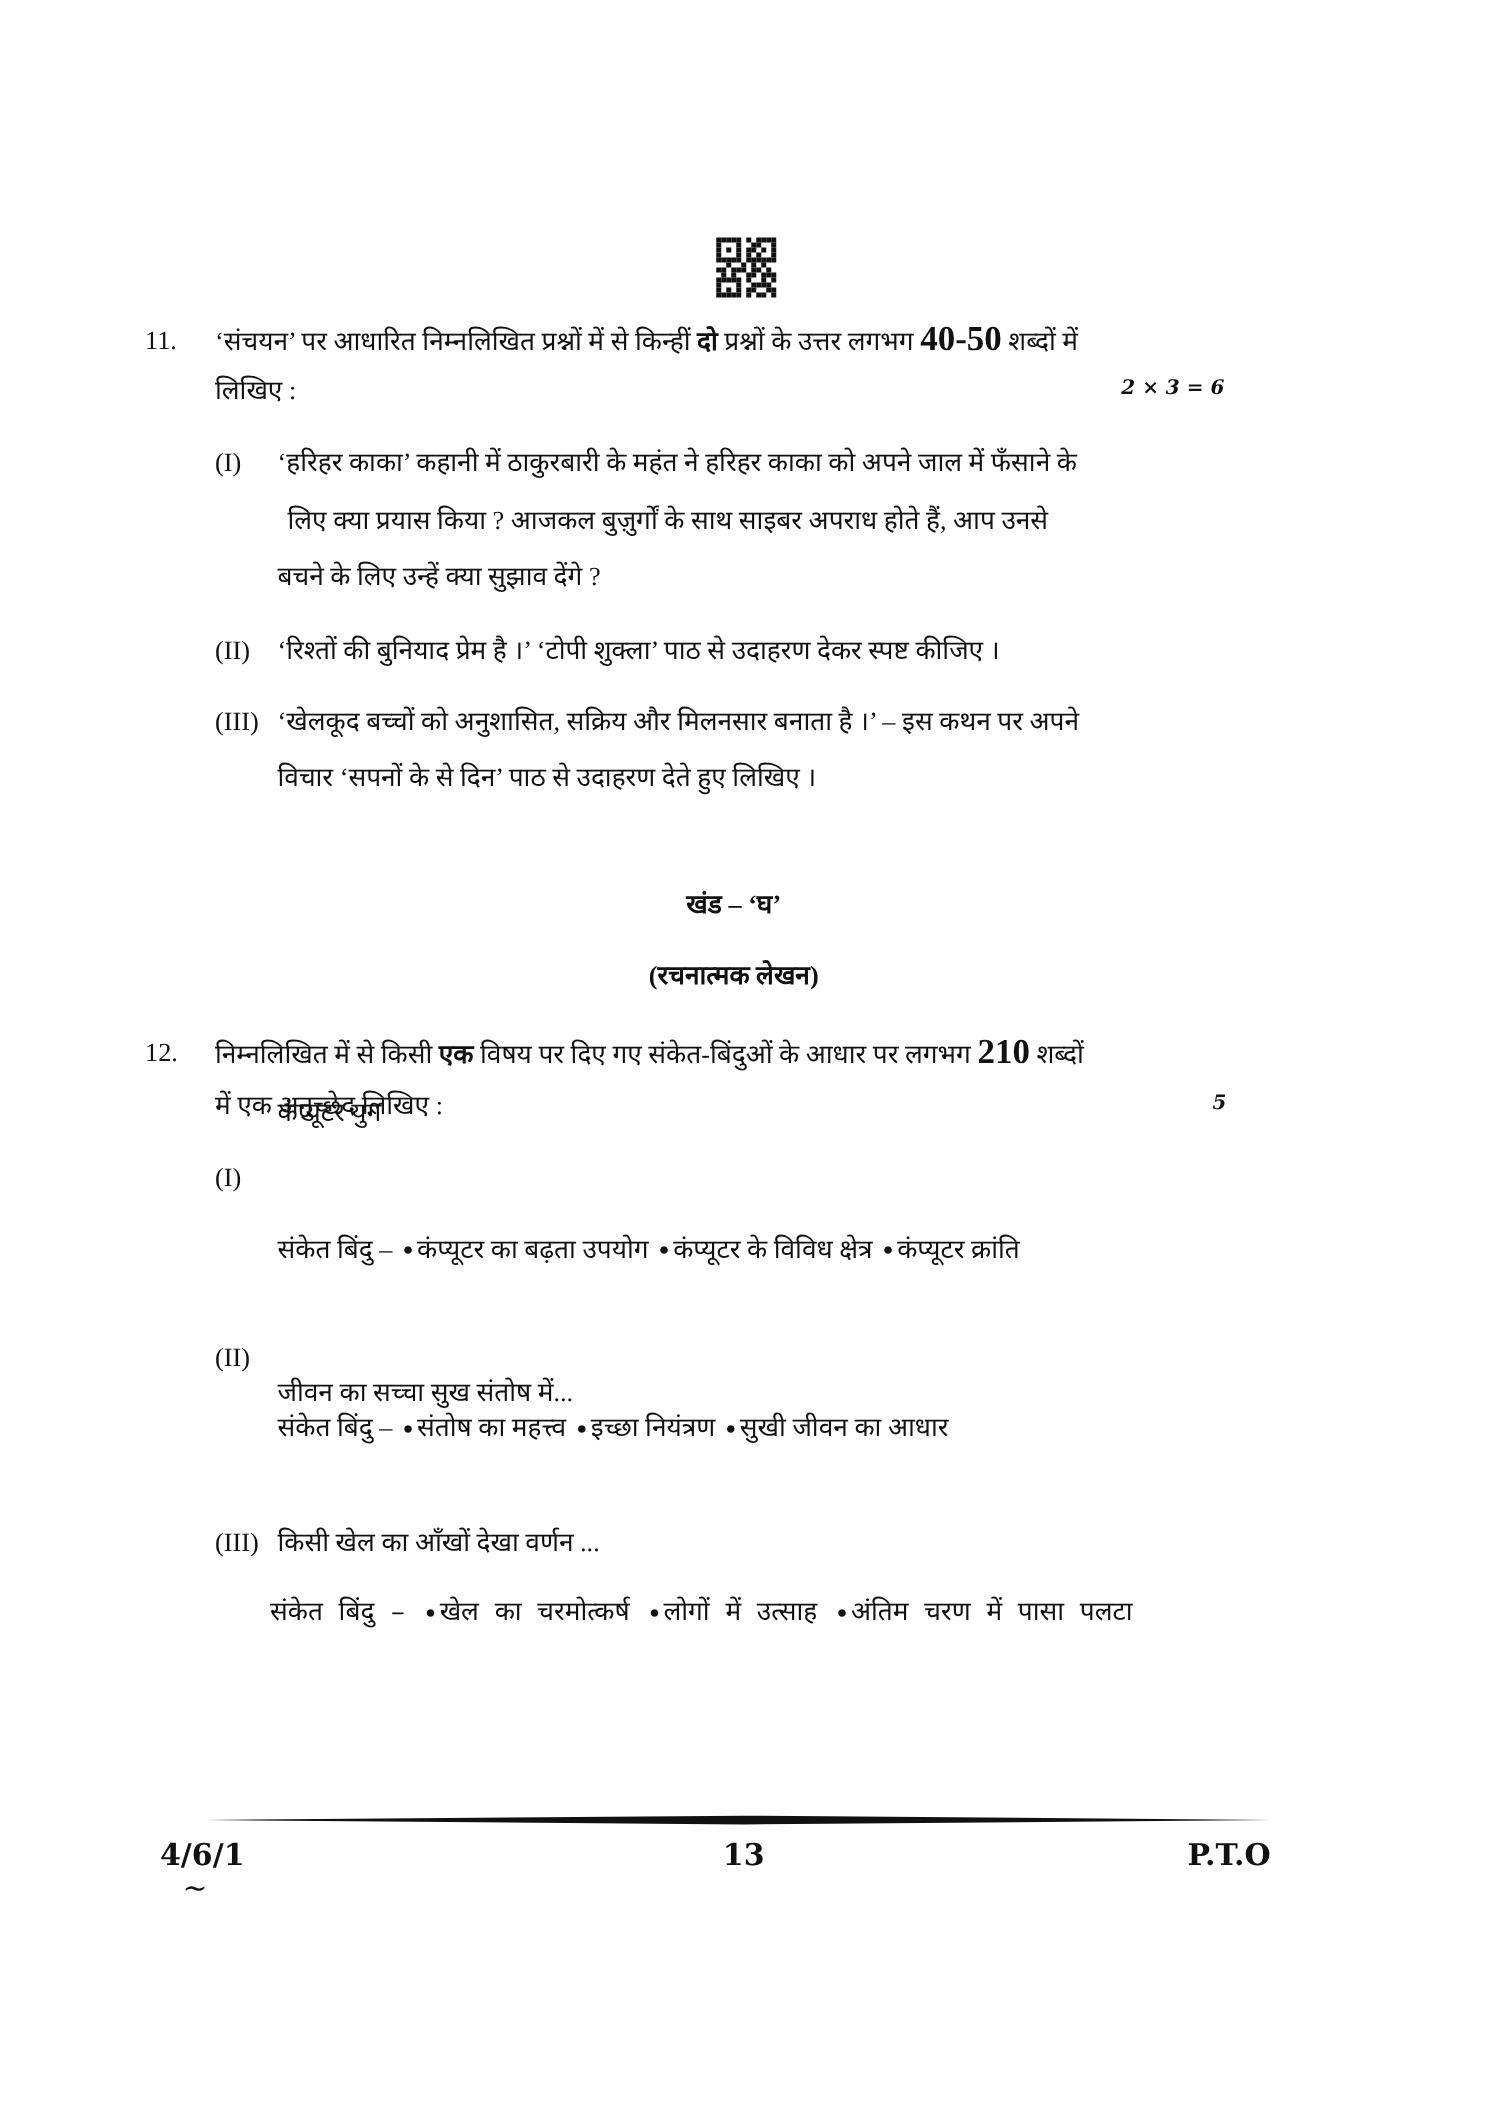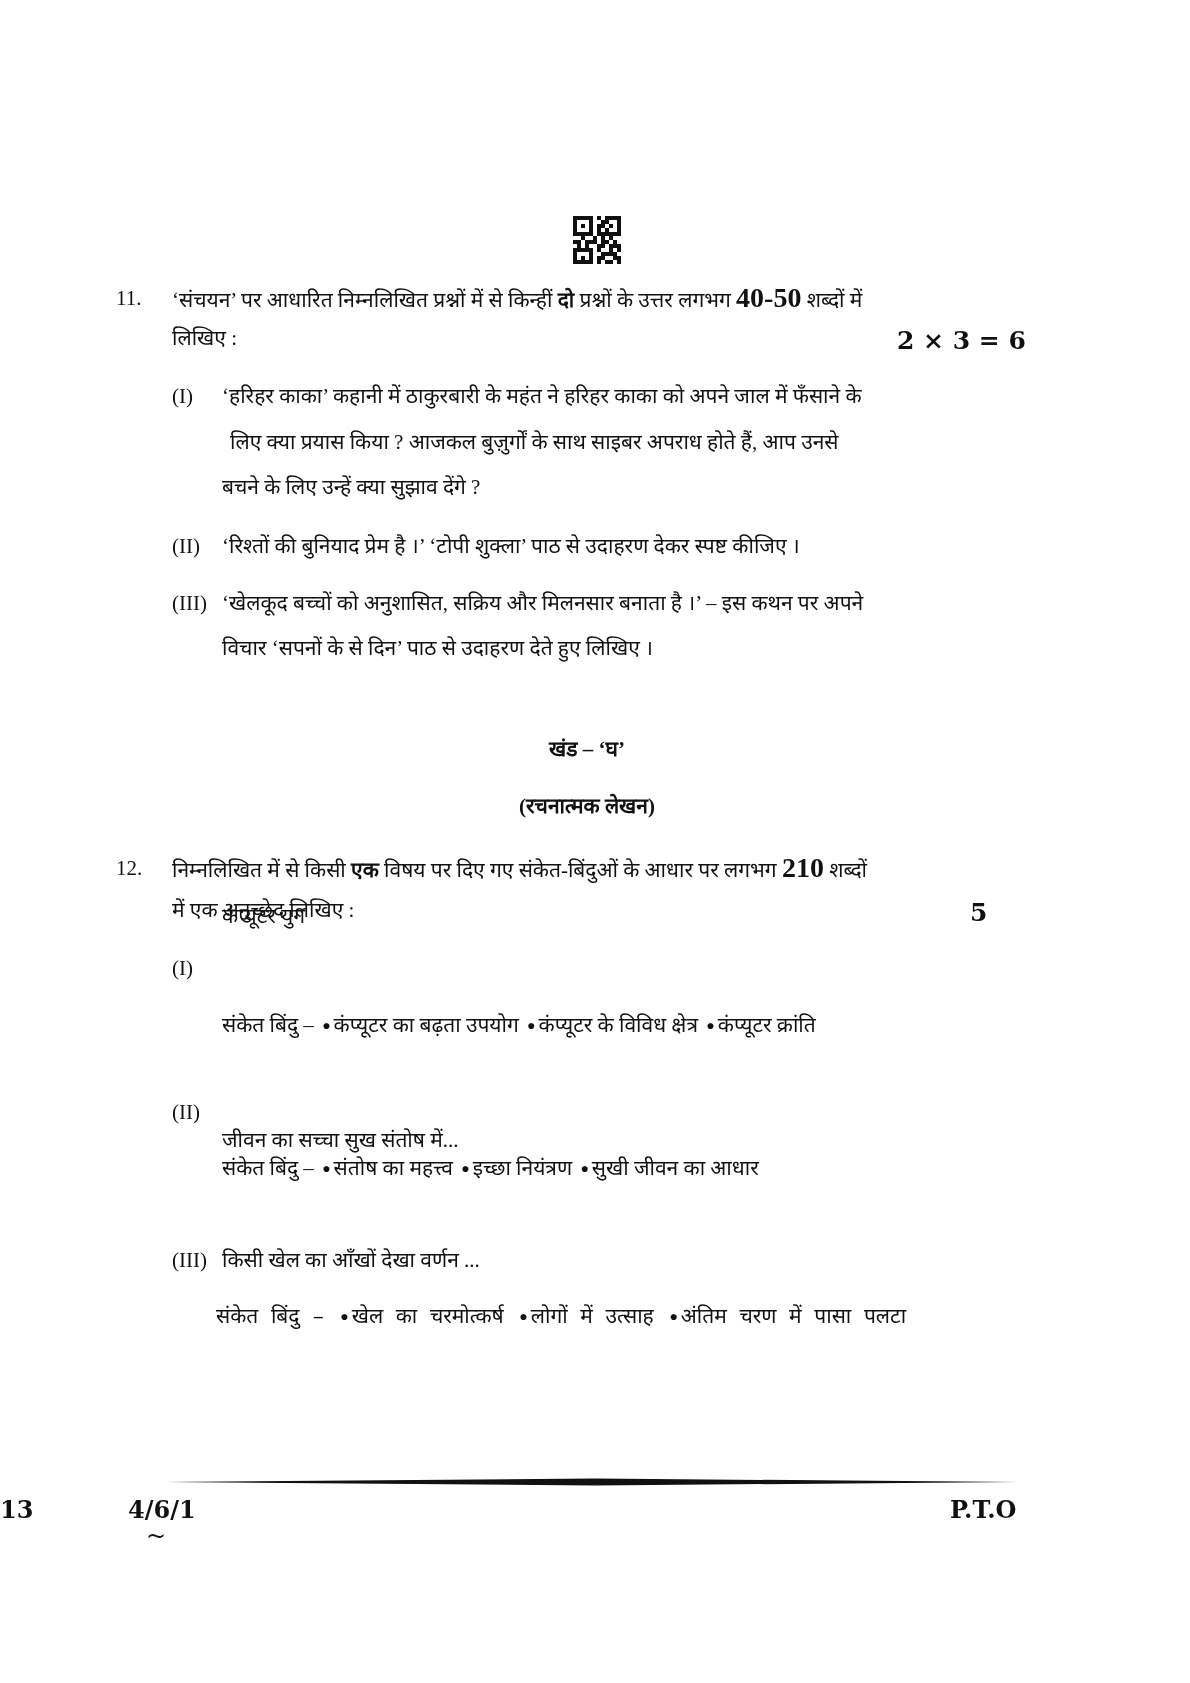--- a/index.html
+++ b/index.html
@@ -1,31 +1,31 @@
 <!DOCTYPE html>
 <html><head>
   <meta charset="utf-8">
   <style>
     html, body { margin: 0; padding: 0; background: #ffffff; }
     body {
       width: 1190px; height: 1683px; position: relative; overflow: hidden;
       font-family: "Liberation Serif", "DejaVu Serif", serif;
       color: #111111;
     }
-    .abs { position: absolute; margin-top: 26px; }
+    .abs { position: absolute; }
     .txt { font-size: 21px; line-height: 28px; white-space: nowrap; }
     .num { font-family: "Liberation Serif", "DejaVu Serif", serif; font-size: 28px; }
     .bold { font-weight: bold; }
     .qr {
       left: 573px; top: 190px; width: 48px; height: 48px;
       display: grid; grid-template-columns: repeat(12, 4px); grid-template-rows: repeat(12, 4px);
     }
     .qr span { width: 4px; height: 4px; }
     .qr span.on { background: #111; }
-    .marks { font-family: "DejaVu Serif", serif; font-weight: bold; font-size: 25px; }
+    .marks { font-family: "DejaVu Serif", serif; font-weight: bold; font-size: 16px; font-style: italic; }
     .center { left: 0; width: 1174px; text-align: center; }
     .rule {
       left: 165px; top: 1452px; width: 860px; height: 6px;
     }
     .rule svg { display: block; }
     .footer { font-family: "DejaVu Serif", serif; font-weight: bold; font-size: 24px; }
     .bullet { font-size: 14px; vertical-align: 2px; margin: 0 3px; }
   </style>
 </head>
 <body>
@@ -233,15 +233,15 @@
   <span class="bullet">●</span><span>अंतिम चरण में पासा पलटा</span>
 </div>
 
 <div class="abs rule">
   <svg width="860" height="8" viewBox="0 0 860 8">
     <polygon points="0,4 430,0.5 860,4 430,7.5" fill="#111"></polygon>
   </svg>
 </div>
 
 <div class="abs footer" style="left:128px; top:1469px;">4/6/1</div>
-<div class="abs footer" style="left:0; width:1190px; top:1469px;">13</div>
+<div class="abs footer" style="left:0; width:1190px; text-align:center; top:1469px;">13</div>
 <div class="abs footer" style="left:950px; top:1469px;">P.T.O</div>
 <div class="abs footer" style="left:146px; top:1496px; font-weight:normal;">~</div>
 
 </body></html>

